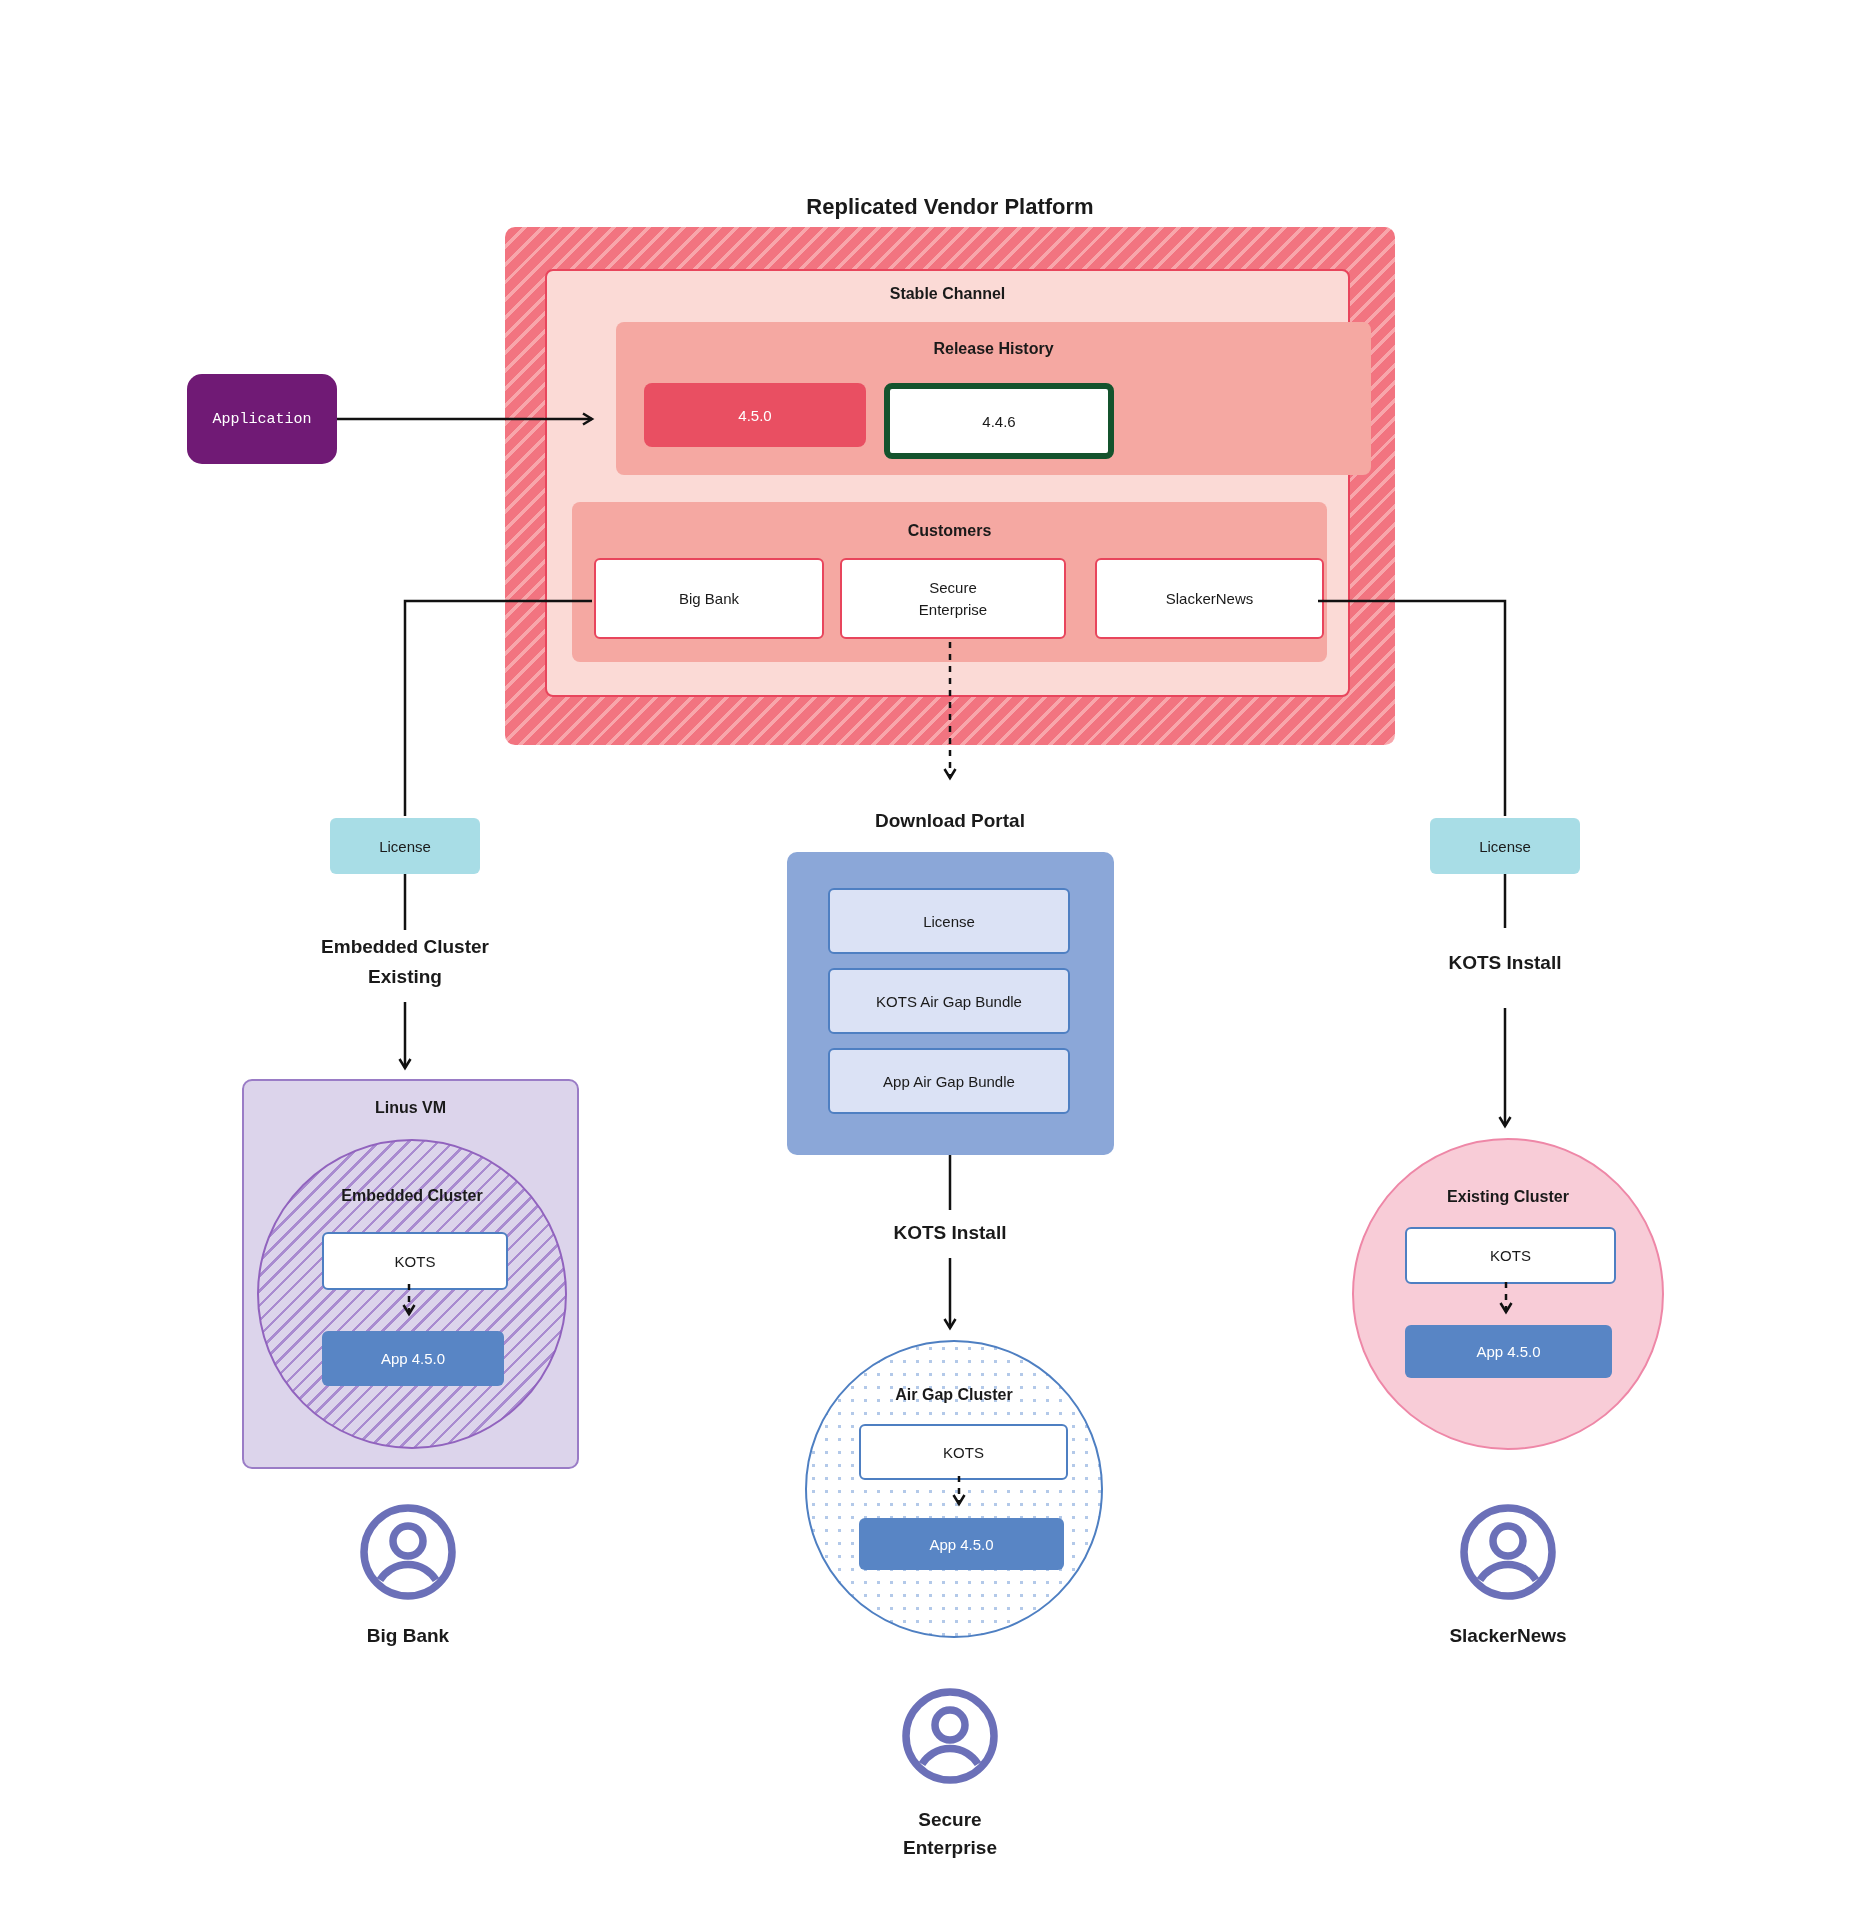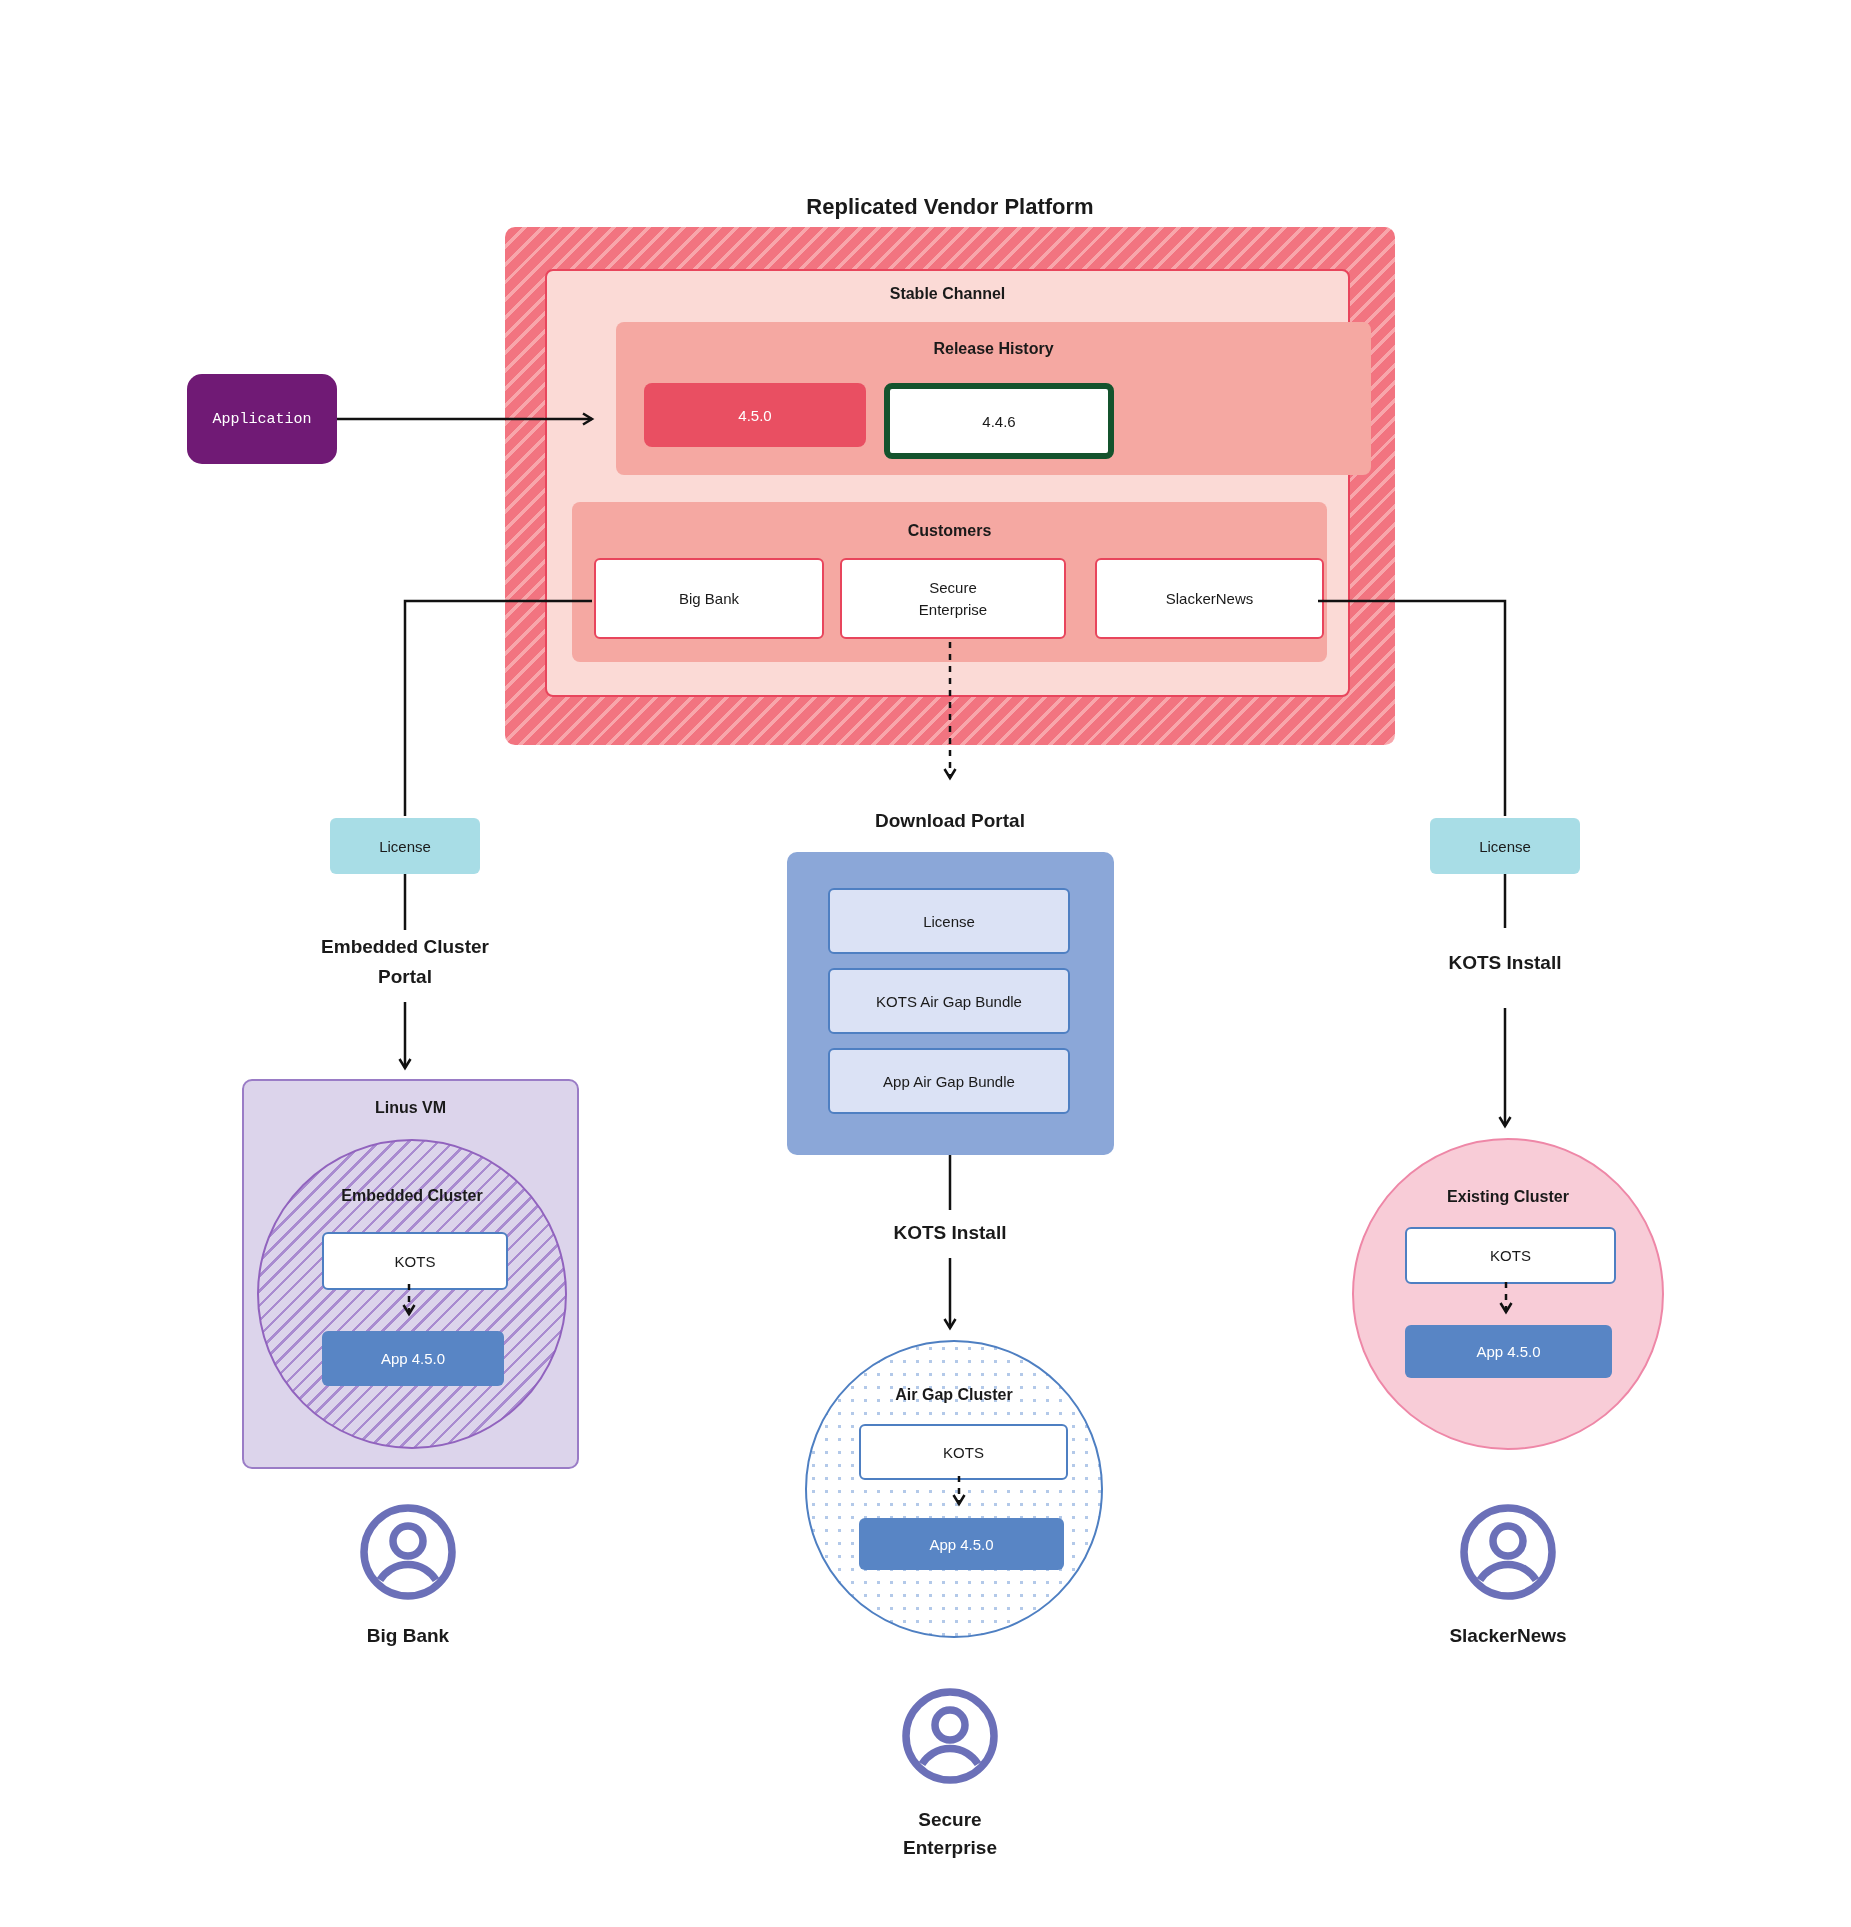--- a/index.html
+++ b/index.html
@@ -73,21 +73,21 @@
         <div class="abs node customer-box" style="left:523px;top:56px;width:225px;height:77px;">SlackerNews</div>
       </div>
     </div>
   </div>
 
   <div class="abs node app-node" style="left:187px;top:374px;width:150px;height:90px;">Application</div>
 
   <div class="abs node license-chip" style="left:330px;top:818px;width:150px;height:56px;">License</div>
   <div class="abs flow-label" style="left:295px;top:932px;width:220px;">
     <div>Embedded Cluster</div>
-    <div>Portal</div>
+    <div>Existing</div>
   </div>
 
   <div class="abs linus-box" style="left:242px;top:1079px;width:333px;height:386px;">
     <div class="abs panel-label" style="left:0;top:18px;">Linus VM</div>
     <div class="abs purple-circle" style="left:13px;top:58px;width:306px;height:306px;">
       <div class="abs panel-label" style="left:0;top:46px;">Embedded Cluster</div>
       <div class="abs node kots-box" style="left:63px;top:91px;width:182px;height:54px;">KOTS</div>
       <div class="abs node app-box" style="left:63px;top:190px;width:182px;height:55px;">App 4.5.0</div>
     </div>
   </div>

